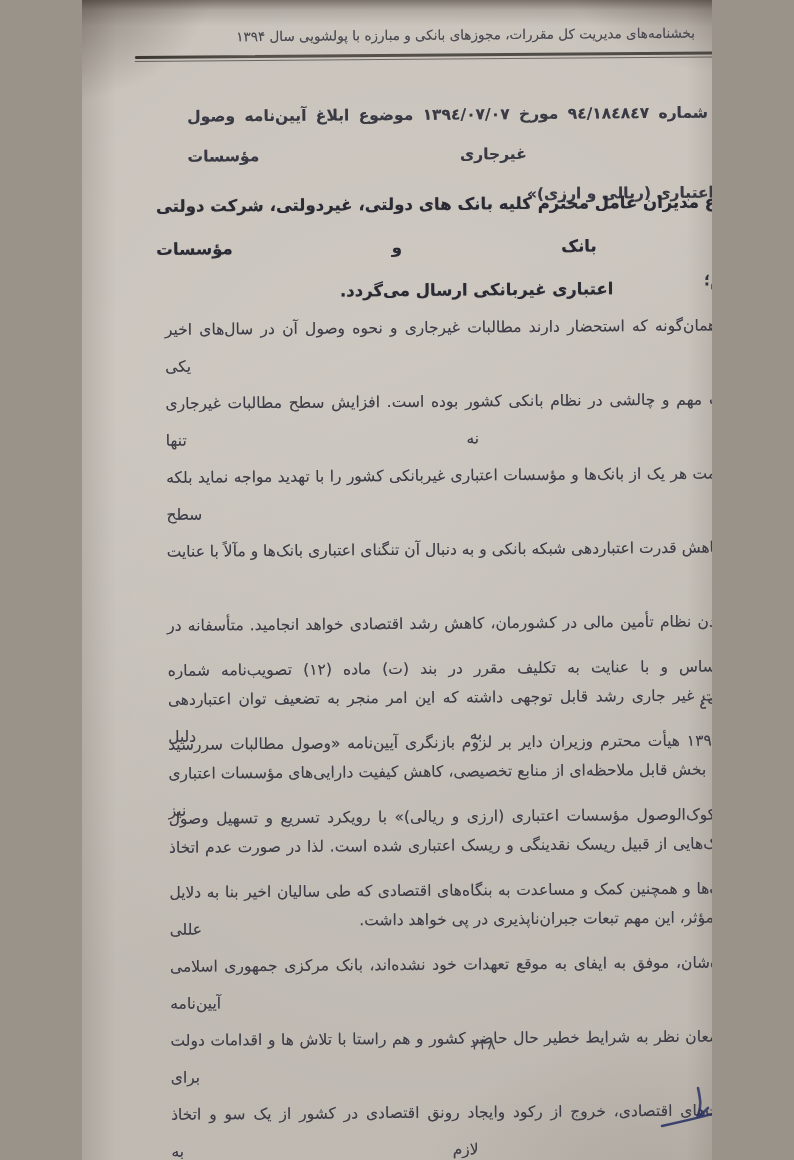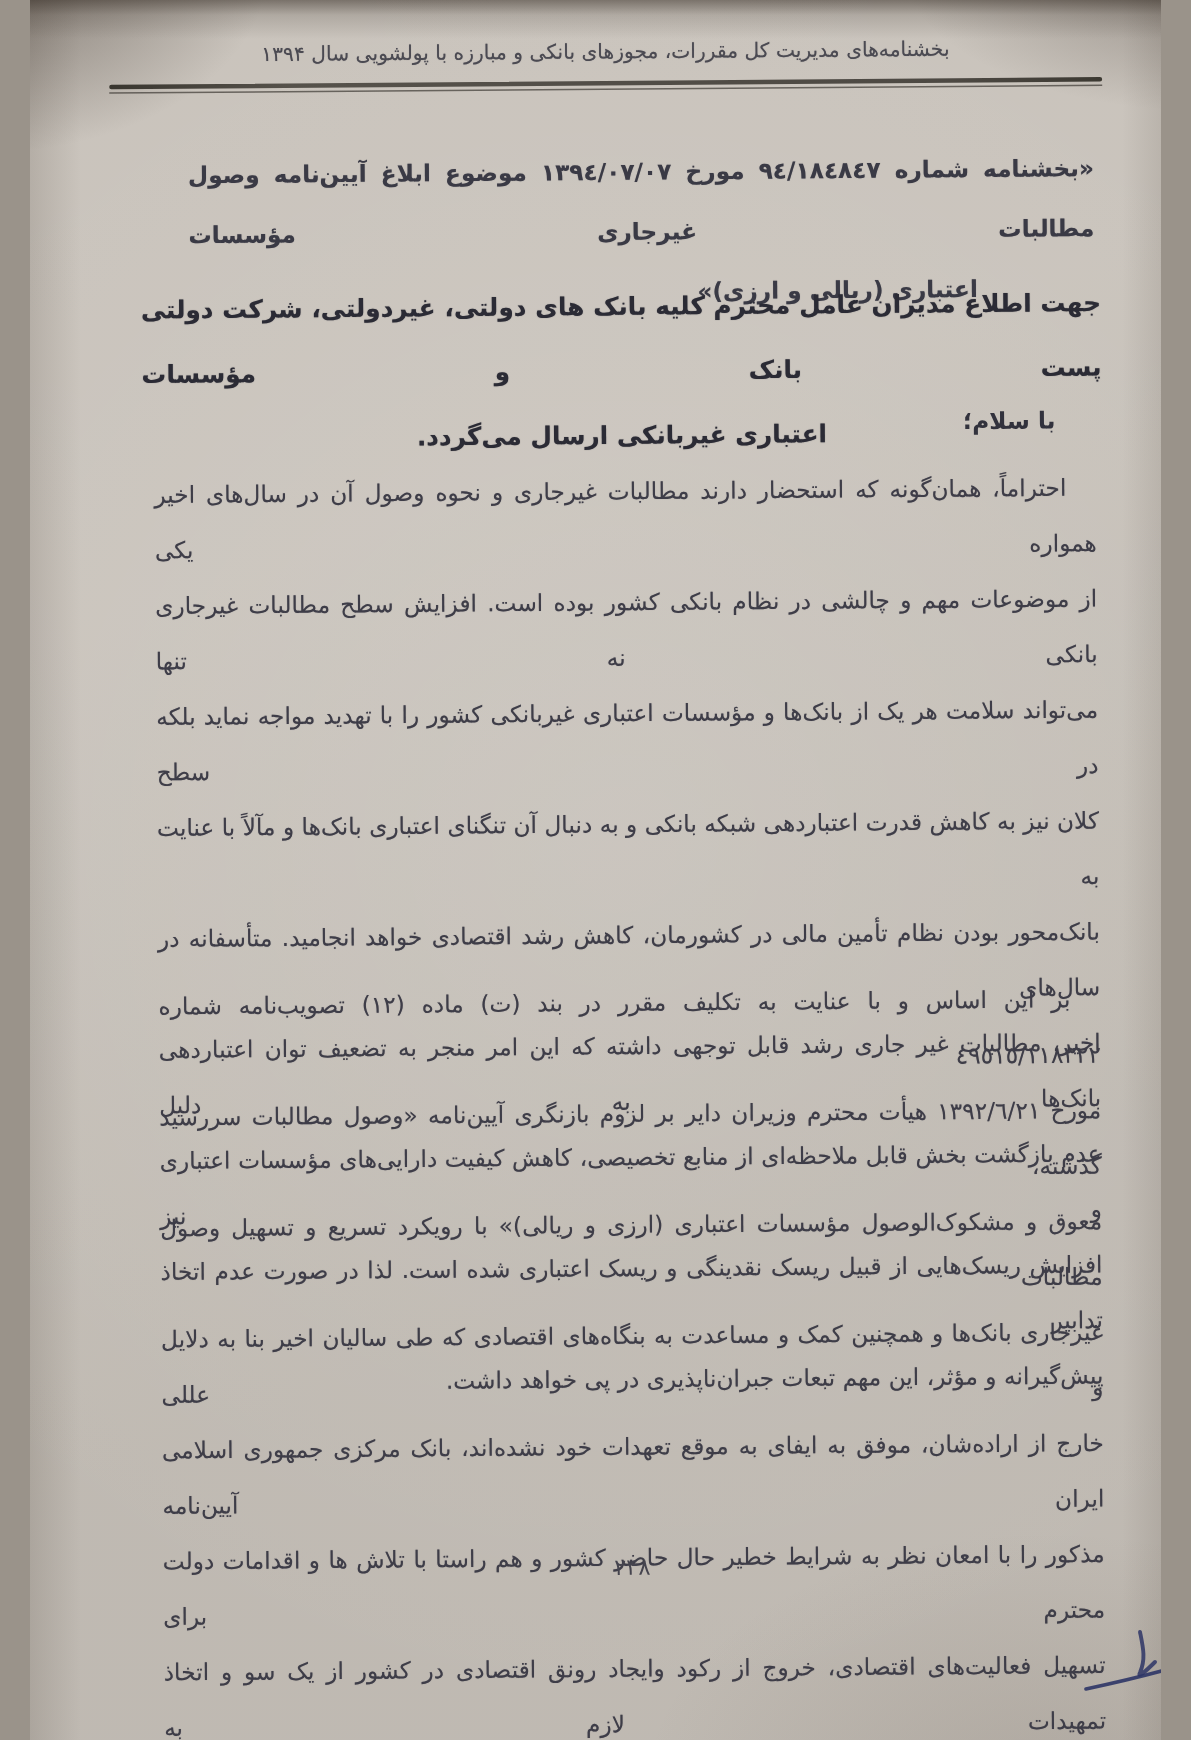--- a/index.html
+++ b/index.html
@@ -1,17 +1,17 @@
 <!DOCTYPE html>
 <html lang="fa"><head>
 <meta charset="utf-8">
 <style>
   html,body{margin:0;padding:0;background:#9a938a;}
   .page{
-    position:relative;width:754px;height:1160px;margin:0 auto;overflow:hidden;
+    position:relative;width:630px;height:1160px;margin:0 auto;overflow:hidden;
     font-family:"DejaVu Sans",sans-serif;
     background:
       radial-gradient(ellipse 120% 80% at 52% 48%, rgba(255,255,255,0.10), rgba(0,0,0,0) 65%),
       linear-gradient(180deg, rgba(55,46,38,0.55) 0px, rgba(55,46,38,0.18) 10px, rgba(0,0,0,0) 26px),
       radial-gradient(ellipse 42% 18% at -4% -2%, rgba(58,48,40,0.55), rgba(0,0,0,0) 60%),
       radial-gradient(ellipse 45% 14% at 104% -2%, rgba(58,48,40,0.40), rgba(0,0,0,0) 60%),
       linear-gradient(90deg, rgba(70,60,50,0.16) 0px, rgba(0,0,0,0) 34px),
       linear-gradient(270deg, rgba(70,60,50,0.12) 0px, rgba(0,0,0,0) 26px),
       radial-gradient(ellipse 60% 25% at 90% 103%, rgba(90,78,66,0.16), rgba(0,0,0,0) 60%),
       linear-gradient(160deg, rgba(255,255,255,0.05) 30%, rgba(0,0,0,0.04) 70%),

